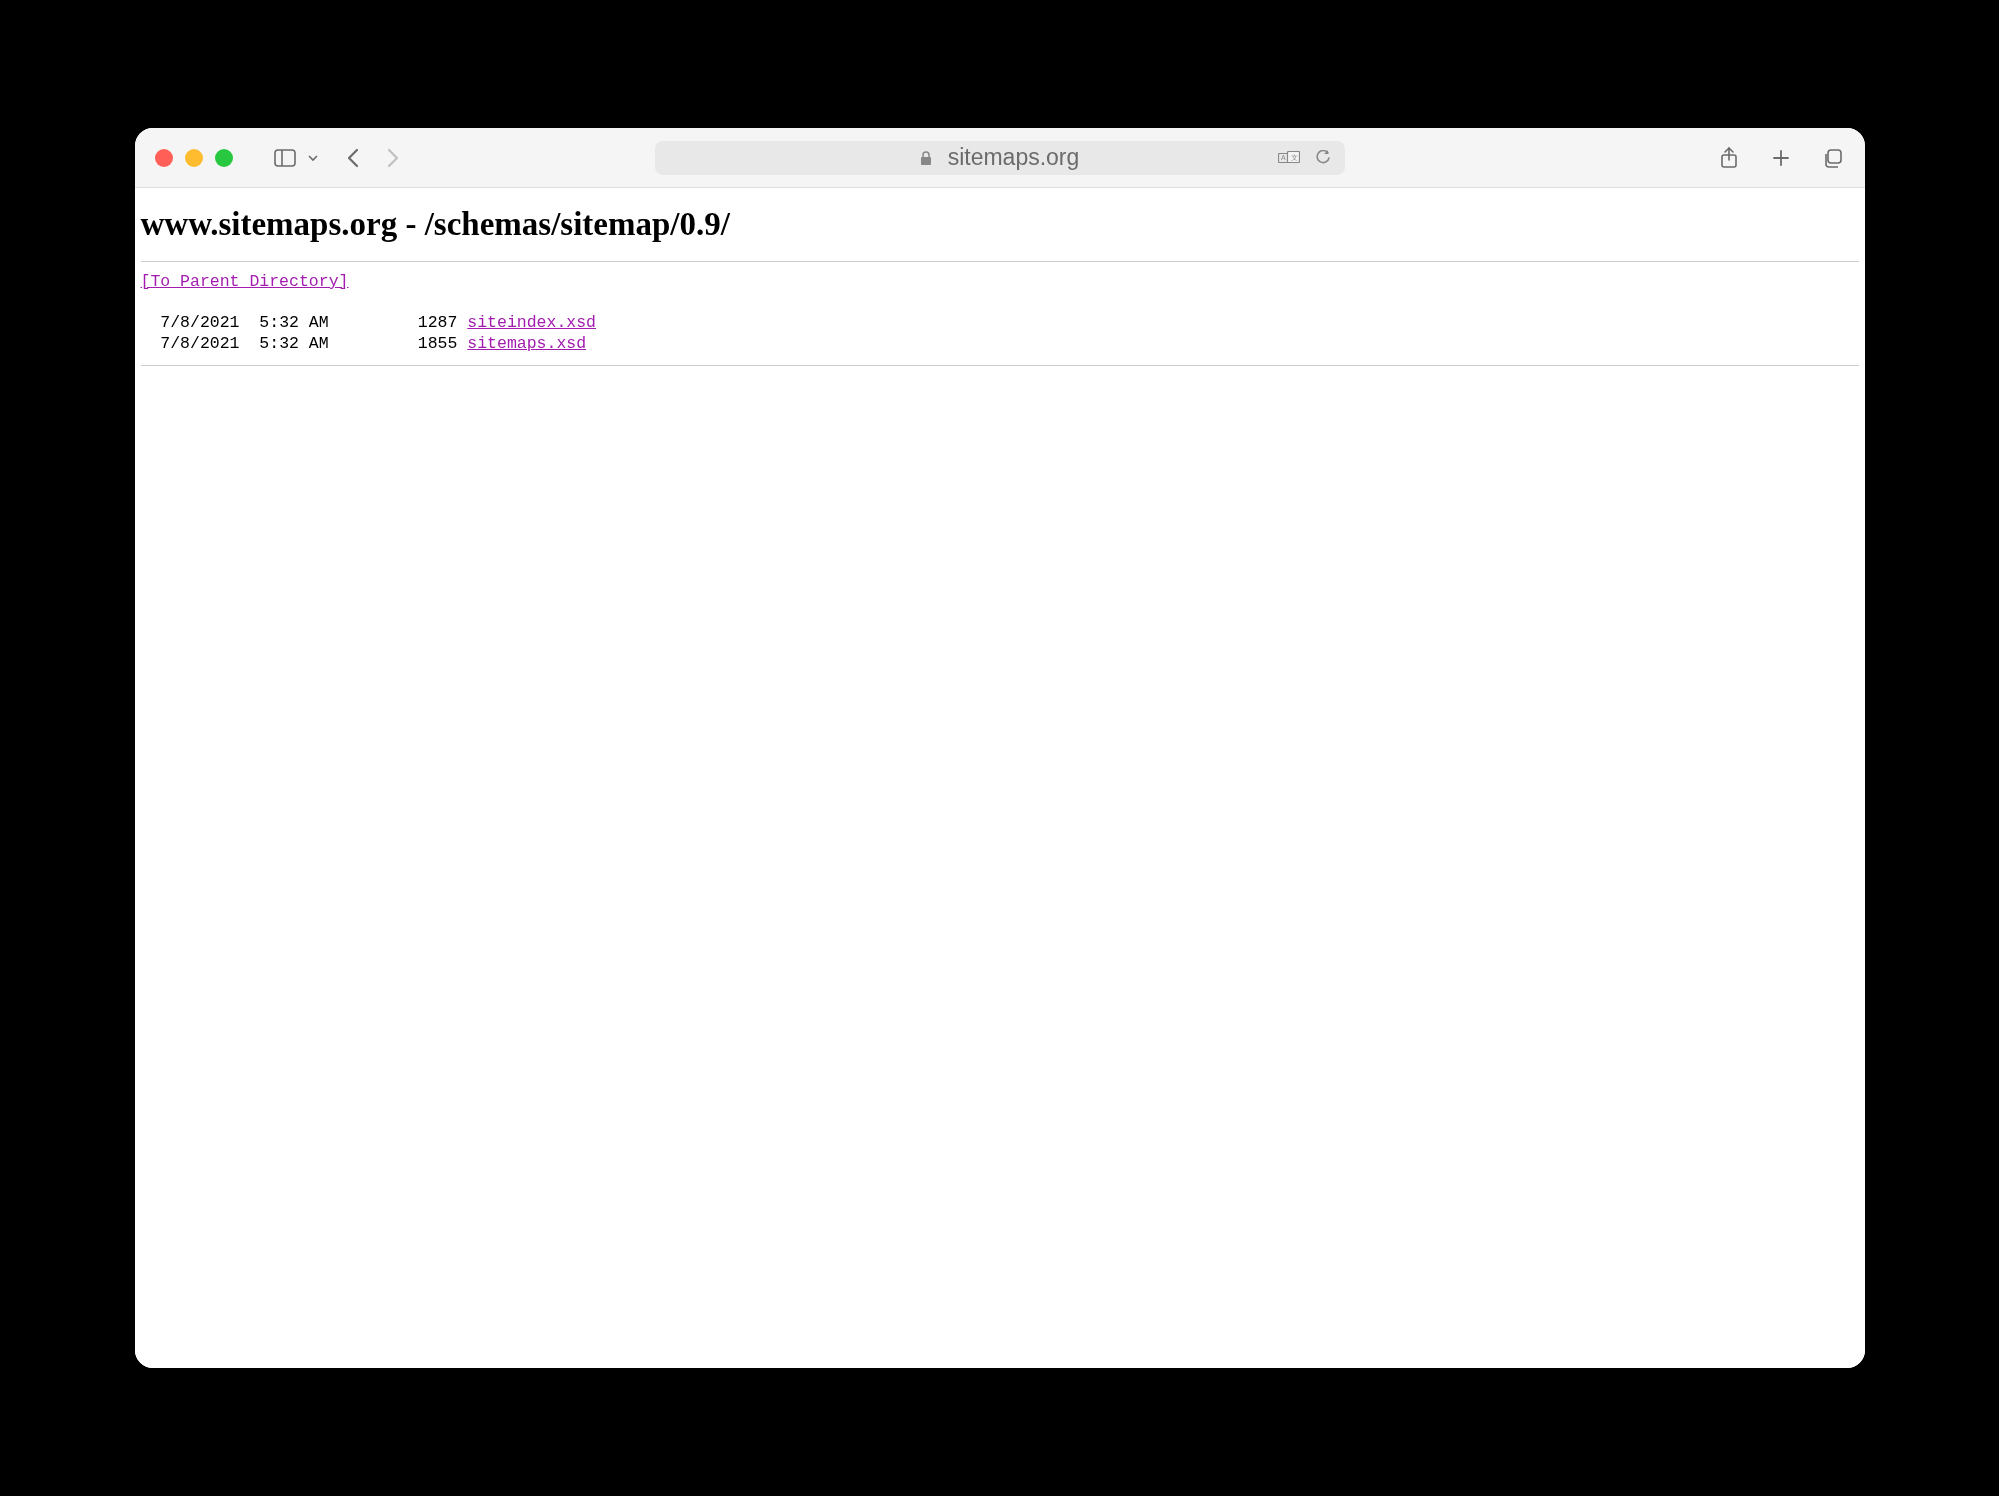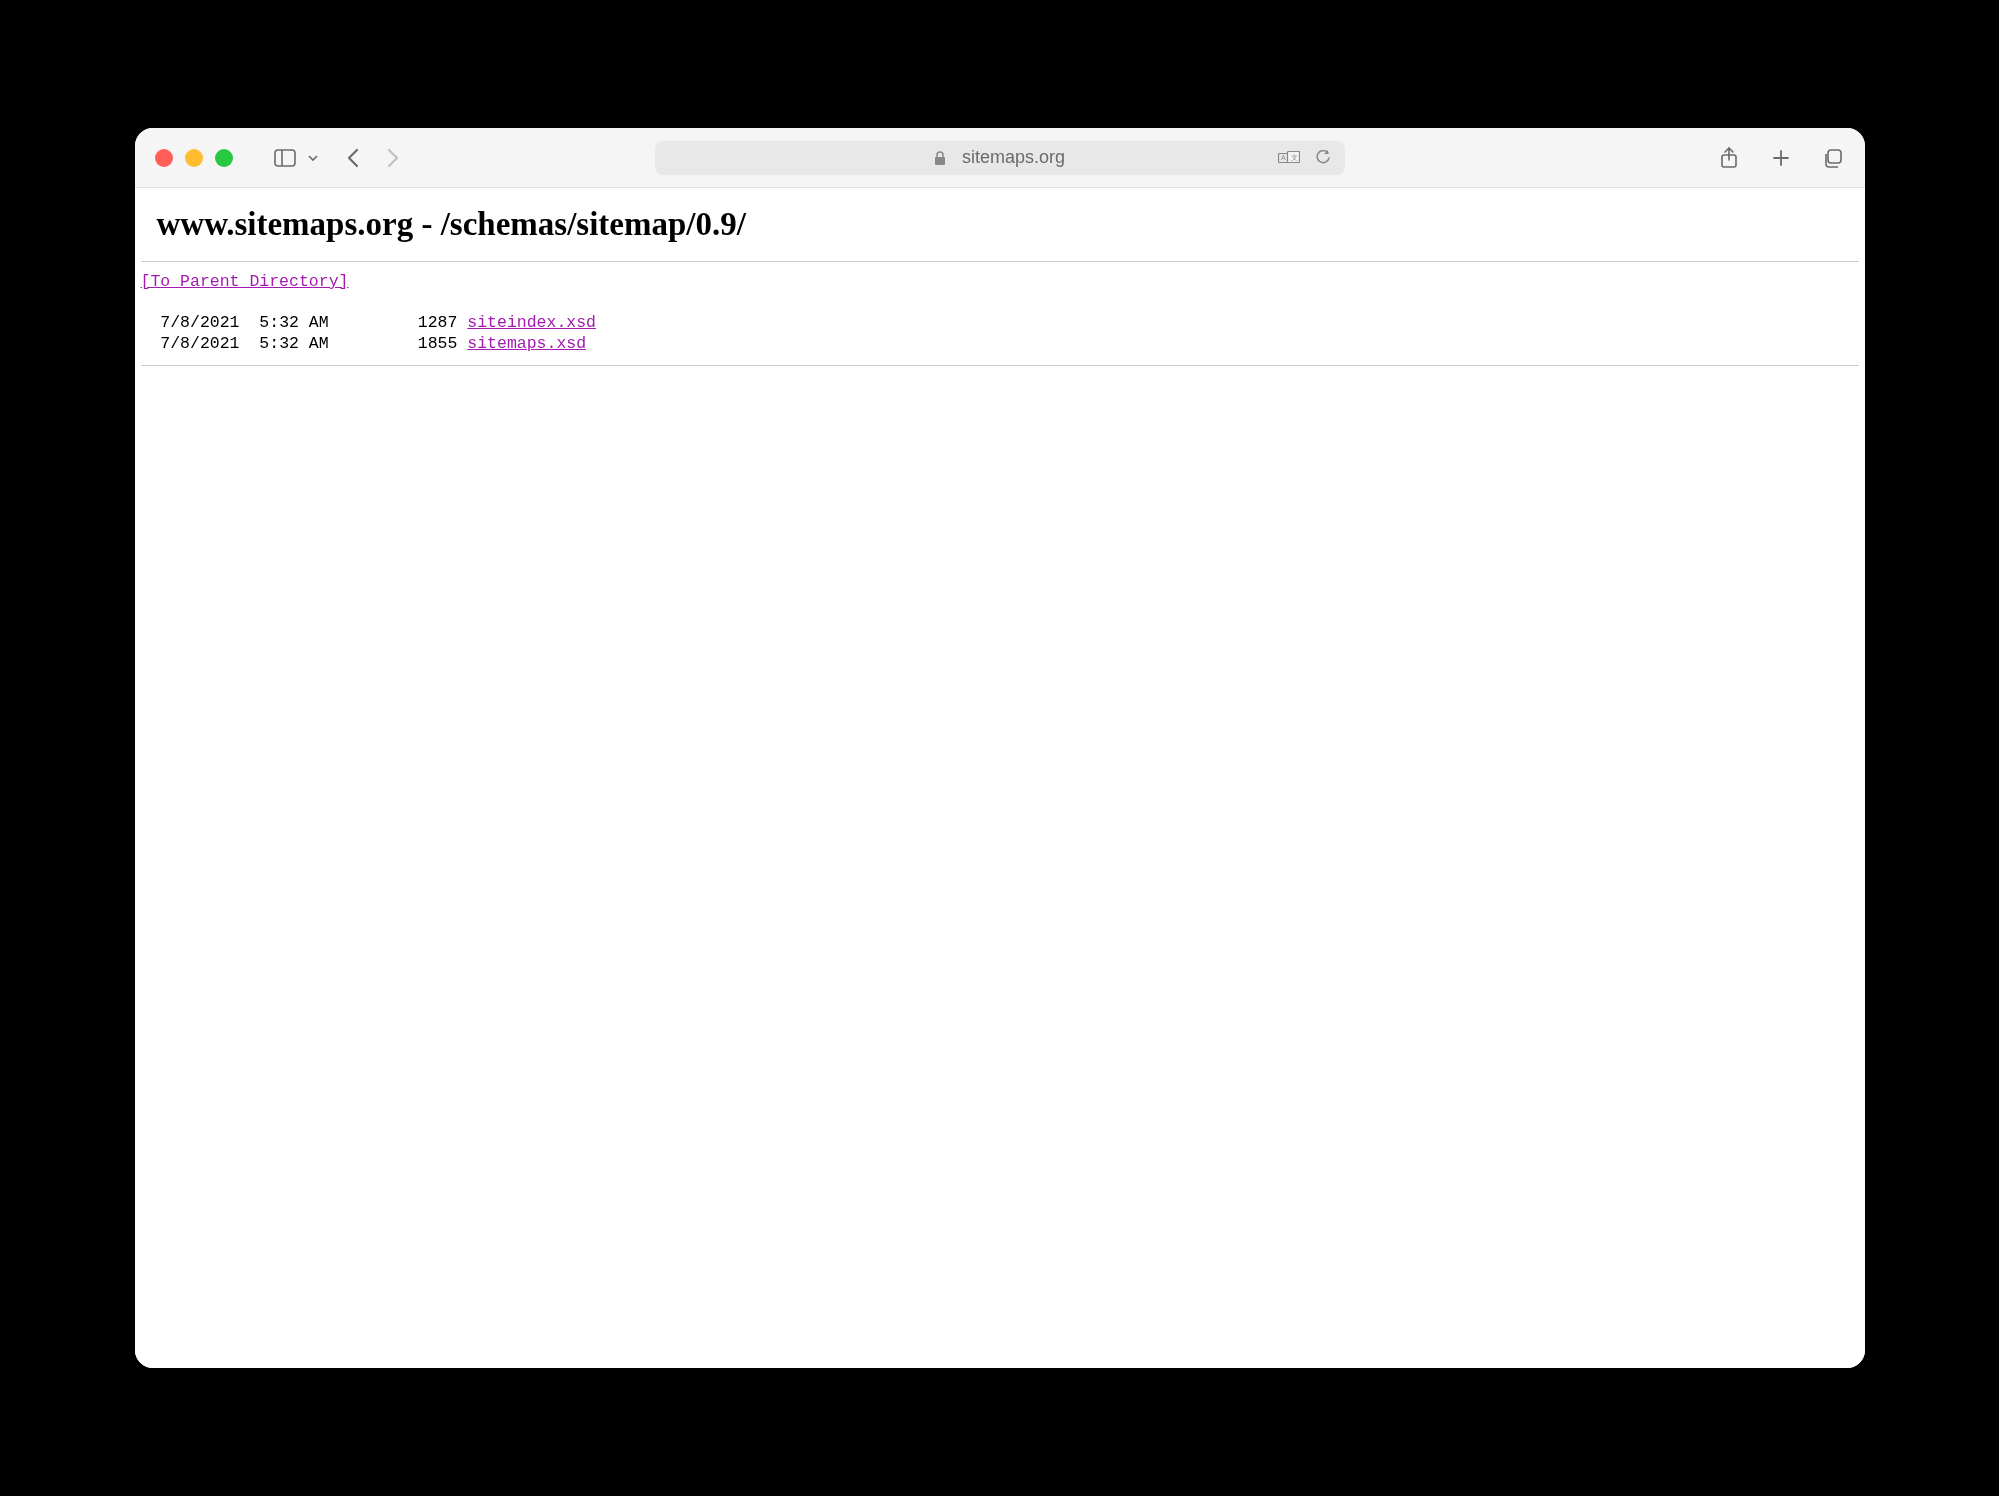--- a/index.html
+++ b/index.html
@@ -81,21 +81,21 @@
       border-radius: 8px;
       display: flex;
       align-items: center;
       justify-content: center;
       padding: 0 10px;
     }
     .address-content {
       display: flex;
       align-items: center;
       gap: 16px;
-      font-size: 18px;
+      font-size: 23px;
       color: #6b6b6b;
     }
     .address-right {
       position: absolute;
       right: 10px;
       display: flex;
       align-items: center;
       gap: 10px;
     }
     .right-icons {
@@ -108,21 +108,21 @@
       flex: 1;
       padding: 8px 6px;
       background: #ffffff;
       overflow: auto;
     }
     h1 {
       font-family: "Times New Roman", Times, serif;
       font-size: 33px;
       font-weight: bold;
       color: #000000;
-      margin: 10px 0 18px 16px;
+      margin: 10px 0 18px 0;
     }
     hr {
       border: none;
       border-top: 1px solid #cccccc;
       margin: 0;
     }
     pre {
       font-family: "Courier New", Courier, monospace;
       font-size: 16.5px;
       line-height: 1.25;

